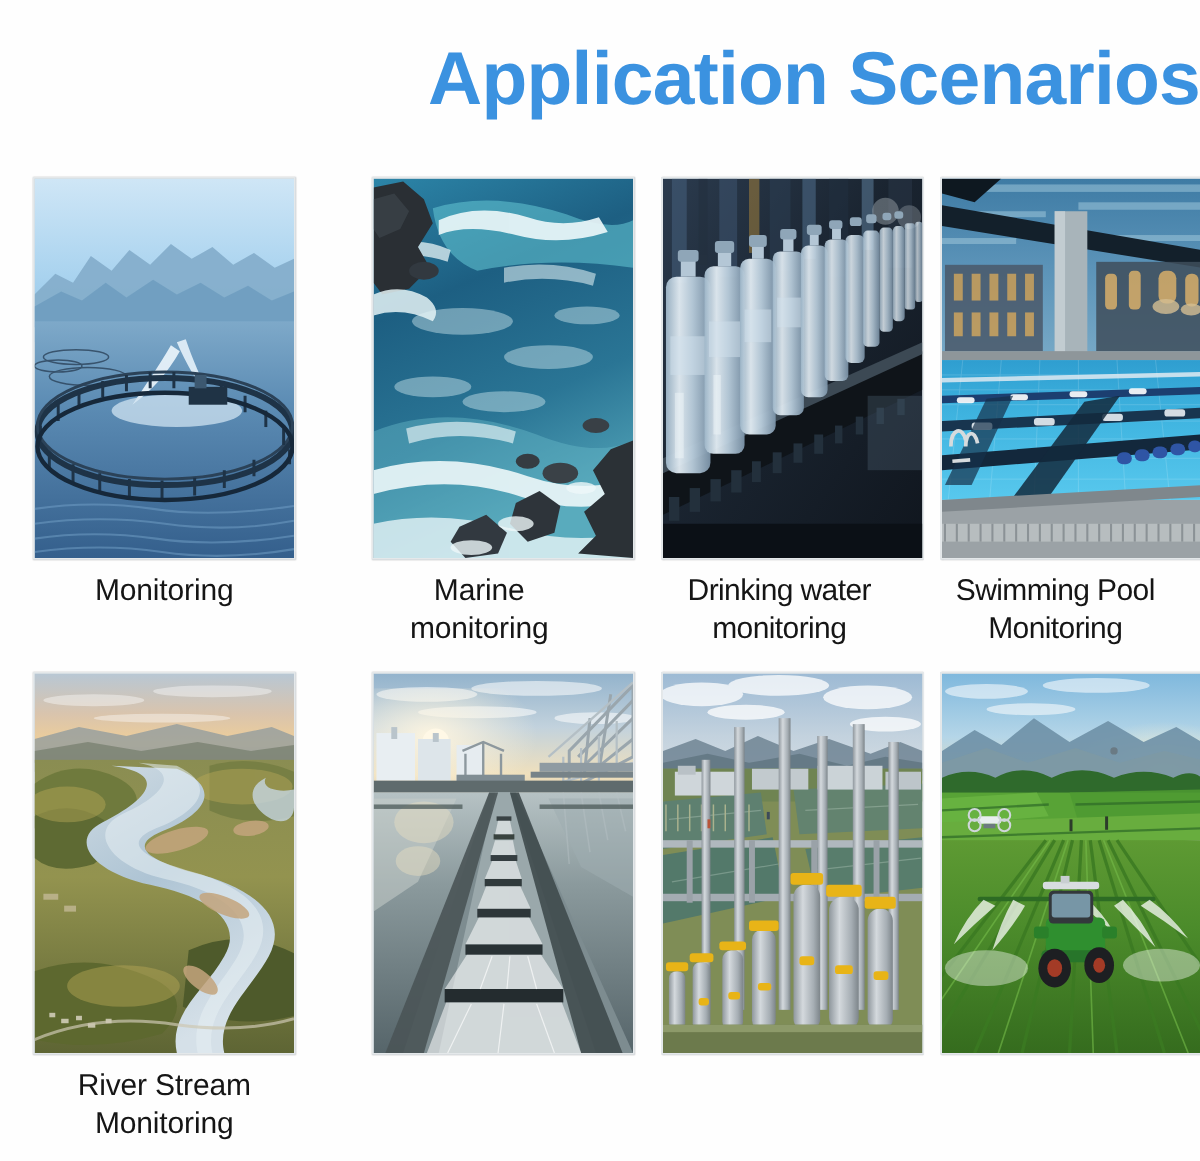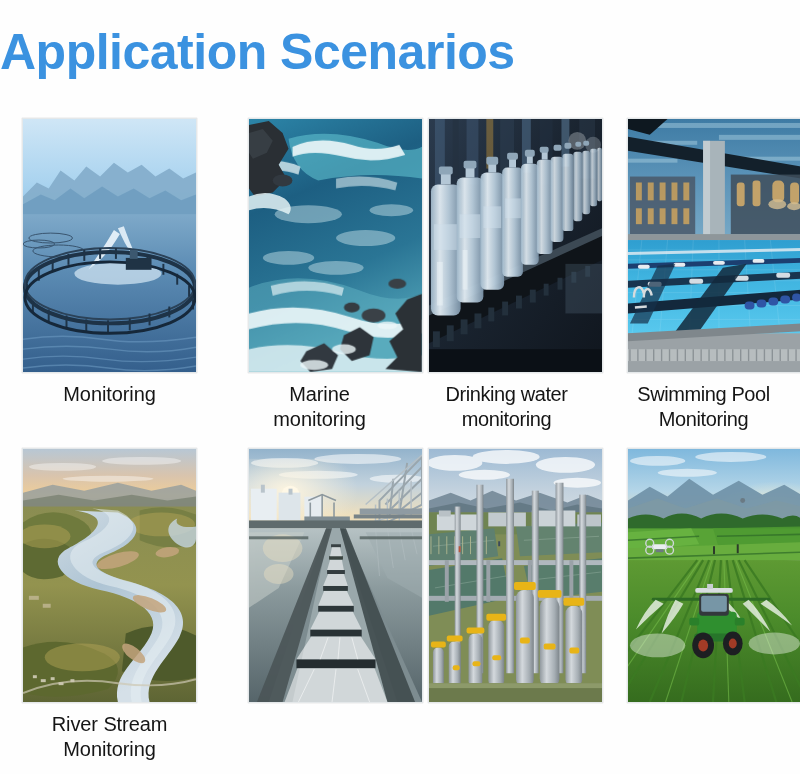--- a/index.html
+++ b/index.html
@@ -7,40 +7,41 @@
   html, body {
     width: 800px; height: 774px;
     background: #fefefe;
     font-family: "Liberation Sans", "DejaVu Sans", sans-serif;
     overflow: hidden;
   }
   #page { position: relative; width: 800px; height: 774px; background: #fefefe; }
 
   #page-title {
     position: absolute; top: 22px; left: 0; width: 800px;
-    text-align: left;
+    text-align: right;
     font-size: 50px;
     font-weight: bold;
     letter-spacing: -0.5px;
     color: #3b92e0;
     line-height: 60px;
     white-space: nowrap;
+    padding-left: 45px;
   }
 
   .grid-row { position: absolute; left: 0; width: 800px; }
   #row-1 { top: 118px; }
   #row-2 { top: 448px; }
 
   .card {
     position: absolute;
     width: 175px;
   }
   .card.col-1 { left: 22px; }
   .card.col-2 { left: 216px; padding-left: 32px; }
-  .card.col-3 { left: 410px; padding-left: 18px; }
+  .card.col-3 { left: 423px; padding-left: 18px; }
   .card.col-4 { left: 605px; padding-left: 22px; }
 
   .photo-frame {
     width: 175px; height: 255px;
     overflow: hidden;
     position: relative;
     background: #cfd8de;
     border: 1px solid #e4e8ea;
     box-shadow: 0 0 1px rgba(0,0,0,0.25);
   }

